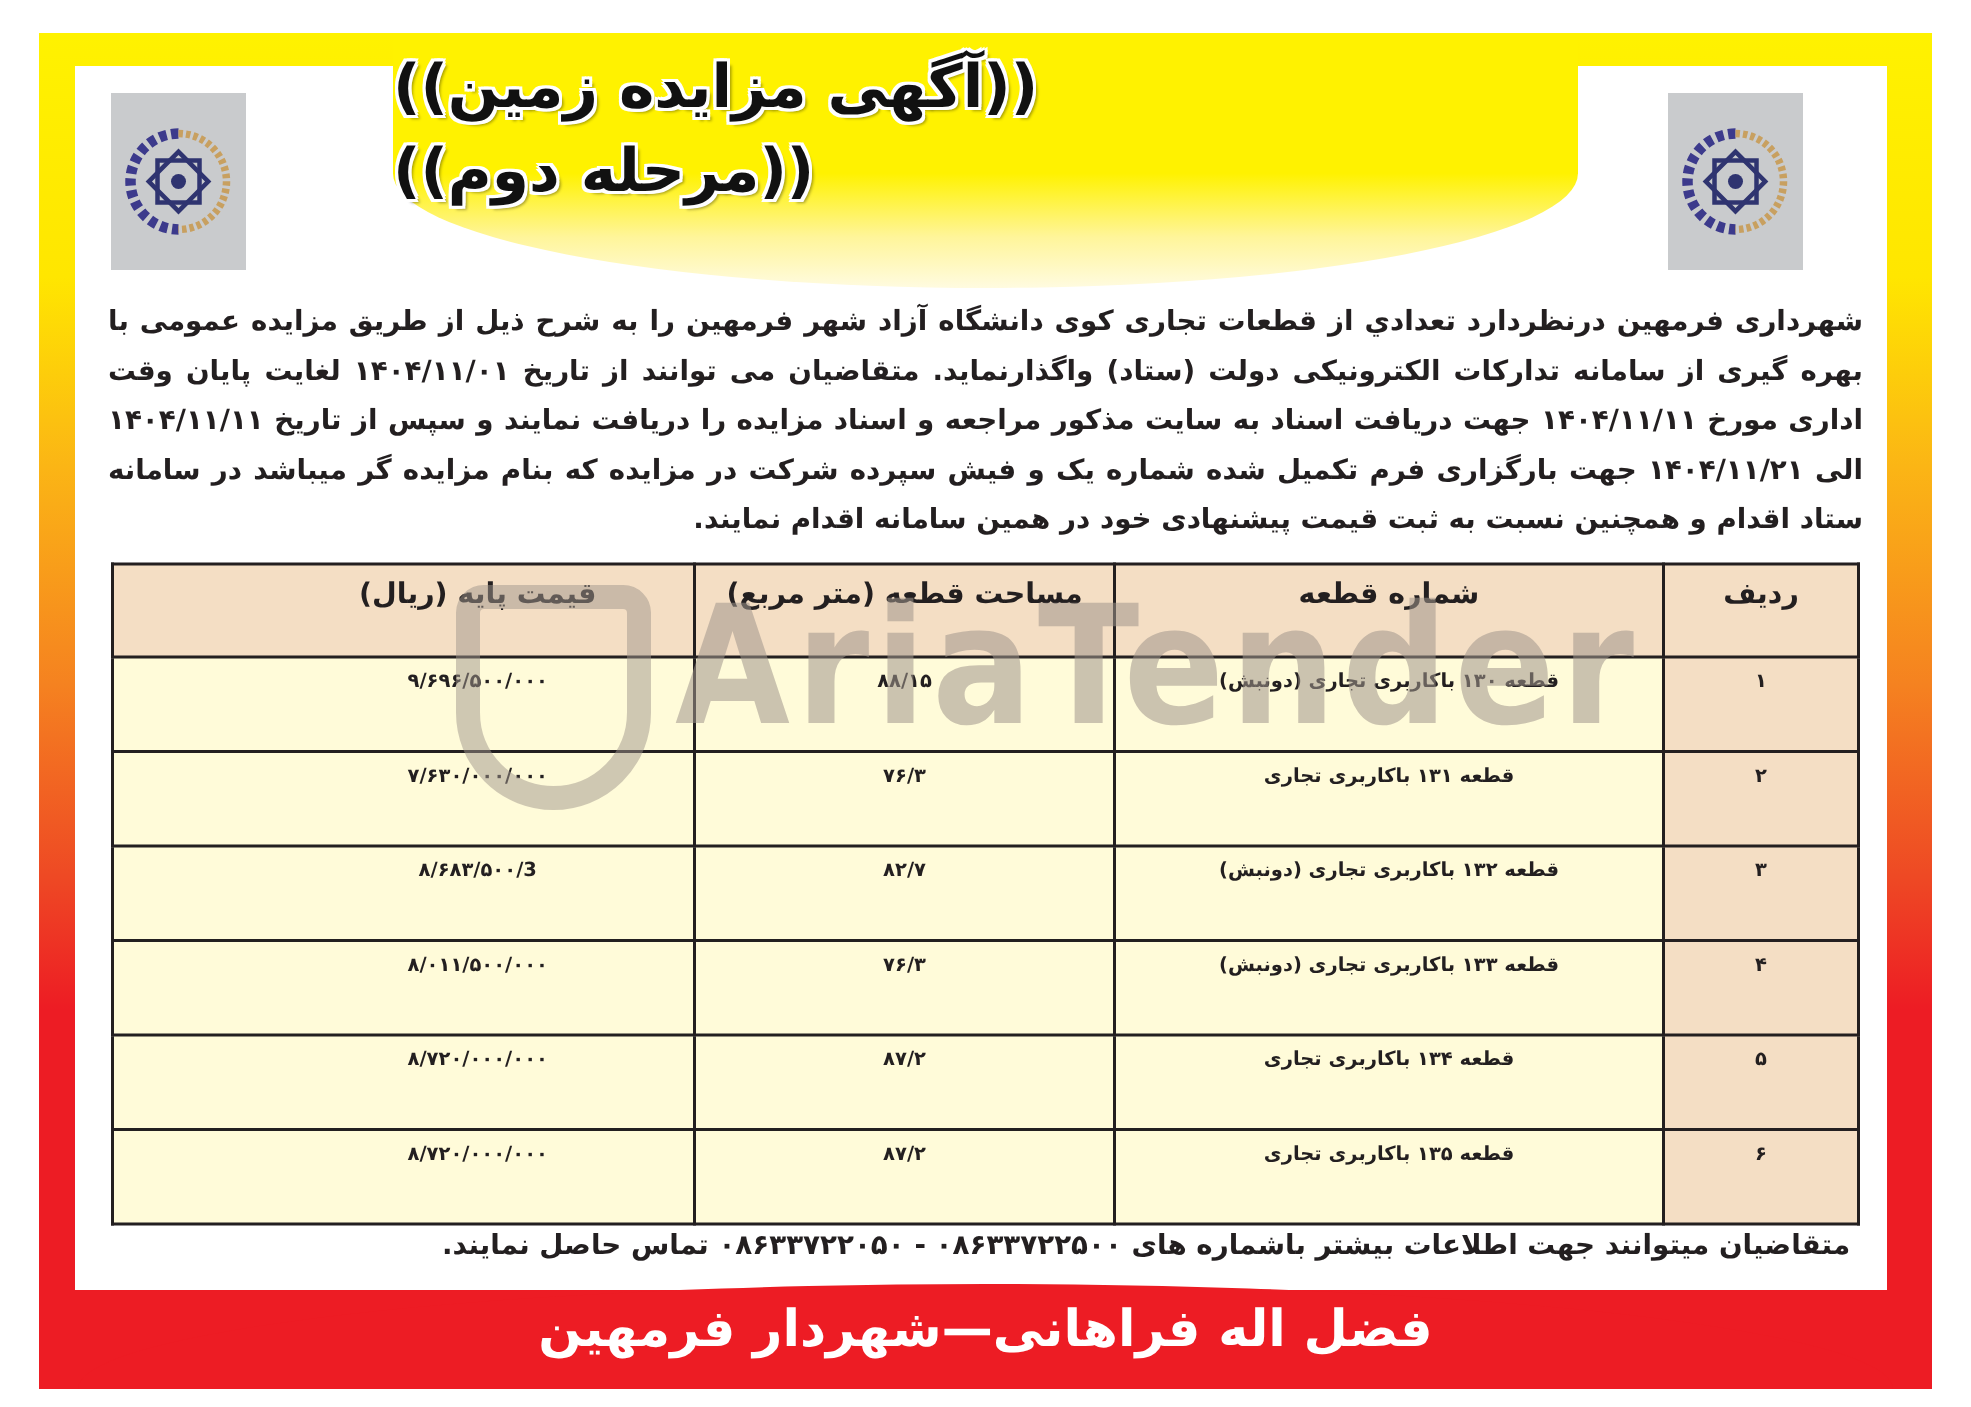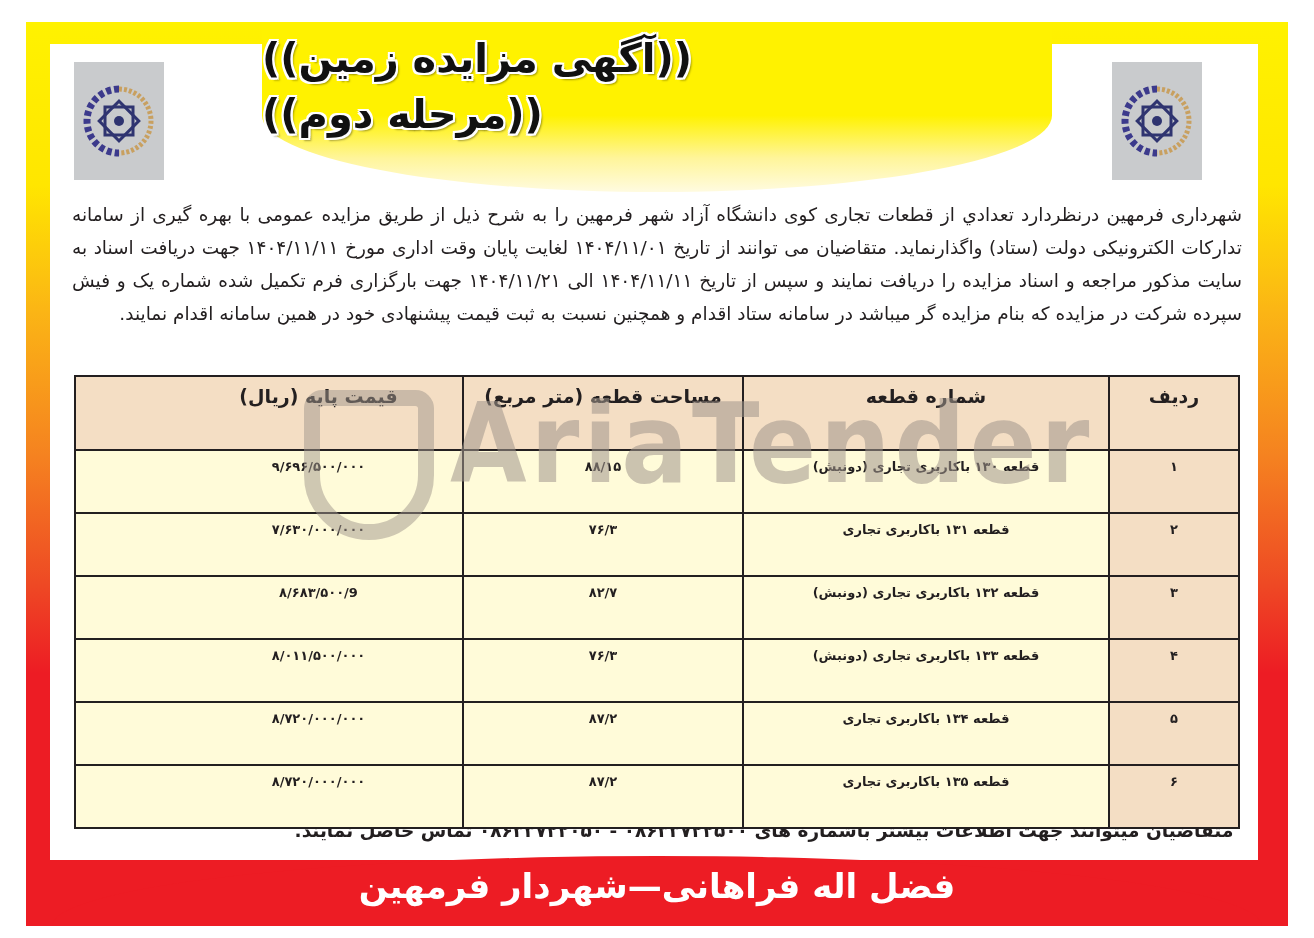--- a/index.html
+++ b/index.html
@@ -35,21 +35,21 @@
     }
     .logo {
       position: absolute; width: 90px; height: 118px; background: #c9cbcd;
       display: flex; align-items: center; justify-content: center;
     }
     .logo-left { left: 74px; top: 62px; }
     .logo-right { left: 1112px; top: 62px; }
     .intro {
       position: absolute; left: 72px; top: 198px; width: 1170px;
       direction: rtl; text-align: justify; text-align-last: right;
-      font-size: 18.5px; line-height: 33px; font-weight: normal; color: #231f20;
+      font-size: 18.5px; line-height: 33px; font-weight: bold; color: #231f20;
     }
     .watermark {
       position: absolute; left: 300px; top: 380px; width: 700px; height: 200px;
       pointer-events: none; z-index: 3;
     }
     .wm-text {
       position: absolute; left: 150px; top: 0; font-family: "DejaVu Sans Condensed", "DejaVu Sans", sans-serif;
       font-size: 110px; font-weight: bold; color: rgba(160,150,140,0.55); letter-spacing: 4px;
     }
     .wm-sub {
@@ -62,21 +62,21 @@
       box-sizing: border-box;
     }
     table.lots {
       position: absolute; left: 74px; top: 375px; width: 1166px;
       border-collapse: collapse; direction: rtl; z-index: 2;
     }
     table.lots th, table.lots td {
       border: 2px solid #231f20; text-align: center; vertical-align: top;
       font-size: 13px; font-weight: bold; padding-top: 8px; height: 52px; box-sizing: border-box;
     }
-    table.lots th { background: #f4dec4; height: 74px; font-size: 19px; padding-top: 8px; }
+    table.lots th { background: #f4dec4; height: 62px; font-size: 19px; padding-top: 8px; }
     table.lots td { background: #fffbd9; height: 63px; }
     table.lots td.col-row { background: #f4dec4; width: 130px; }
     table.lots td.col-price, table.lots th.col-price { padding-left: 100px; }
     .col-row { width: 130px; }
     .col-num { width: 366px; }
     .col-area { width: 280px; }
     .footer-note {
       position: absolute; left: 286px; top: 820px; width: 956px;
       direction: rtl; text-align: center; font-size: 18.5px; font-weight: bold; white-space: nowrap;
     }
@@ -141,21 +141,21 @@
     <tr>
       <td class="col-row">۲</td>
       <td>قطعه ۱۳۱ باکاربری تجاری</td>
       <td>۷۶/۳</td>
       <td class="col-price">۷/۶۳۰/۰۰۰/۰۰۰</td>
     </tr>
     <tr>
       <td class="col-row">۳</td>
       <td>قطعه ۱۳۲ باکاربری تجاری (دونبش)</td>
       <td>۸۲/۷</td>
-      <td class="col-price">۸/۶۸۳/۵۰۰/9</td>
+      <td class="col-price">۸/۶۸۳/۵۰۰/3</td>
     </tr>
     <tr>
       <td class="col-row">۴</td>
       <td>قطعه ۱۳۳ باکاربری تجاری (دونبش)</td>
       <td>۷۶/۳</td>
       <td class="col-price">۸/۰۱۱/۵۰۰/۰۰۰</td>
     </tr>
     <tr>
       <td class="col-row">۵</td>
       <td>قطعه ۱۳۴ باکاربری تجاری</td>

